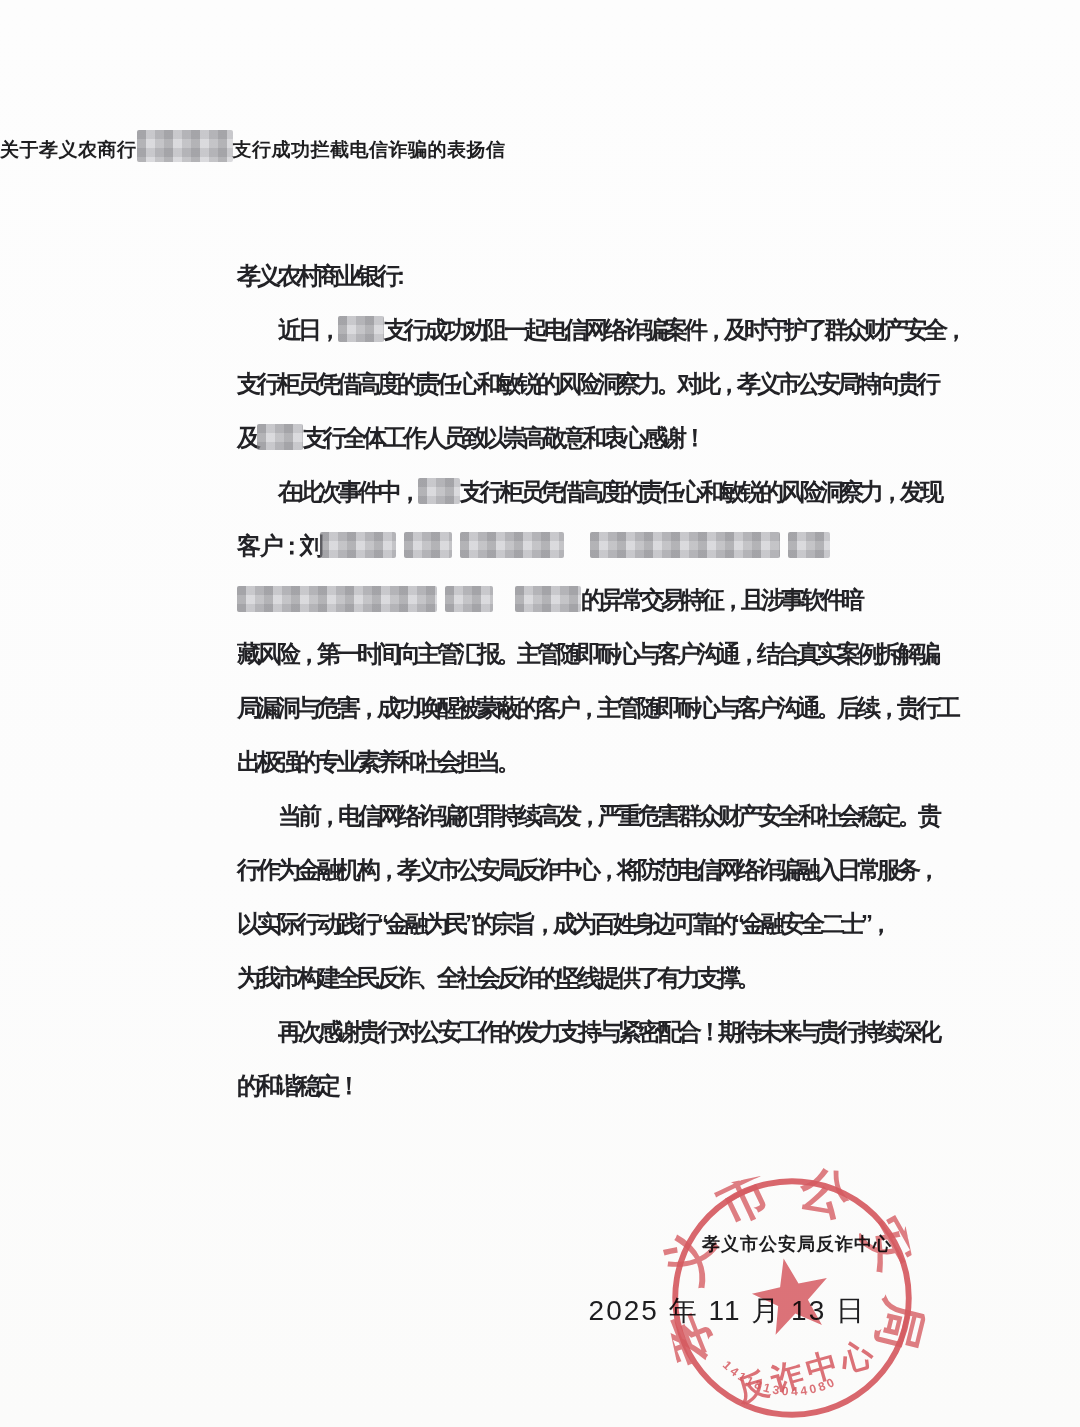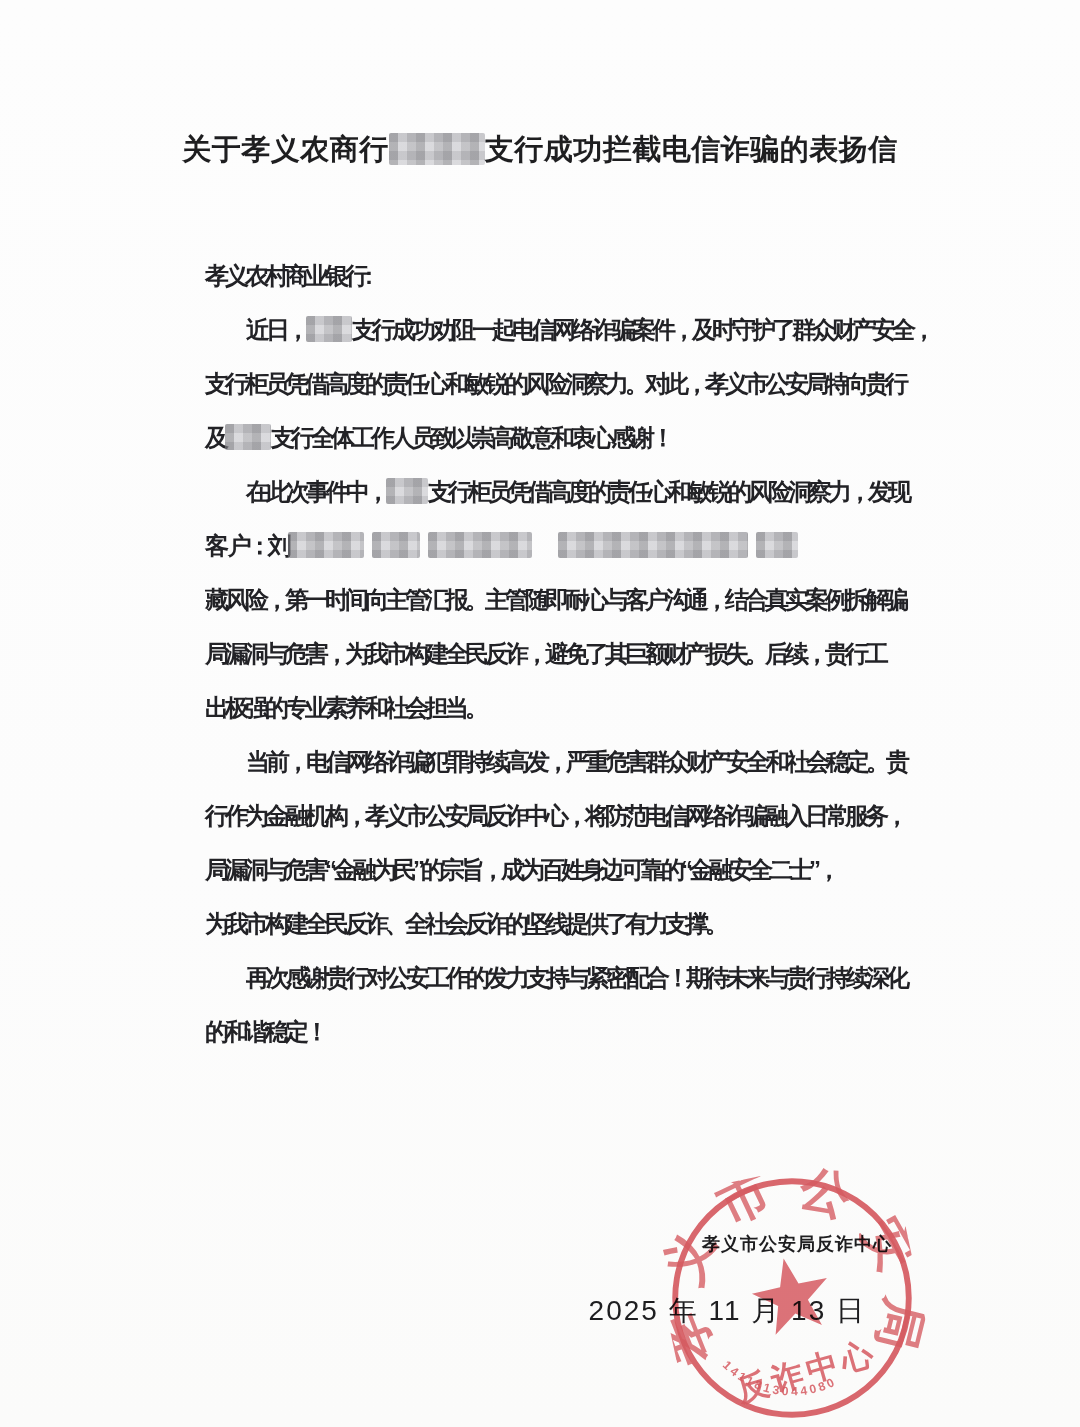--- a/index.html
+++ b/index.html
@@ -7,32 +7,32 @@
     position:relative;
     width:1080px;height:1427px;
     margin:0 auto;
     background:linear-gradient(180deg,#fdfdfd 0%,#fcfcfc 60%,#fbfbfa 100%);
     overflow:hidden;
     font-family:"Liberation Sans",sans-serif;
     color:#1e1e20;
   }
   .title{
     position:absolute;top:130px;left:0;width:100%;
-    text-align:center;
-    font-size:29px;font-weight:700;letter-spacing:.5px;
+    font-size:19px;font-weight:700;letter-spacing:.5px;
     white-space:nowrap;
   }
   .body{
     position:absolute;top:249px;left:205px;width:690px;
   }
   .line{
     height:54px;line-height:54px;
     font-size:24px;font-weight:600;letter-spacing:-4px;
     white-space:nowrap;
     color:#222226;
+    margin-left:32px;
   }
   .line.indent{text-indent:41px;}
   .redact{
     display:inline-block;height:26px;vertical-align:-4px;border-radius:2px;
     background:
       repeating-linear-gradient(90deg, rgba(106,106,112,.45) 0 9px, rgba(178,178,184,.34) 9px 18px, rgba(136,136,142,.42) 18px 27px),
       repeating-linear-gradient(180deg, rgba(150,150,156,.40) 0 9px, rgba(206,206,210,.28) 9px 18px);
   }
   .title .redact{height:32px;vertical-align:-6px;}
   .signoff-org{
@@ -61,26 +61,27 @@
 
   <div class="title"><span class="seg-text">关于孝义农商行</span><span class="redact" style="width: 96px;"></span><span class="seg-text">支行成功拦截电信诈骗的表扬信</span></div>
 
   <div class="body">
       <div class="line"><span class="seg-text">孝义农村商业银行:</span></div>
       <div class="line indent"><span class="seg-text">近日，</span><span class="redact" style="width: 46px;"></span><span class="seg-text">支行成功劝阻一起电信网络诈骗案件，及时守护了群众财产安全，</span></div>
       <div class="line"><span class="seg-text">支行柜员凭借高度的责任心和敏锐的风险洞察力。对此，孝义市公安局特向贵行</span></div>
       <div class="line"><span class="seg-text">及</span><span class="redact" style="width: 46px;"></span><span class="seg-text">支行全体工作人员致以崇高敬意和衷心感谢！</span></div>
       <div class="line indent"><span class="seg-text">在此次事件中，</span><span class="redact" style="width: 42px;"></span><span class="seg-text">支行柜员凭借高度的责任心和敏锐的风险洞察力，发现</span></div>
       <div class="line"><span class="seg-text">客 户：刘</span><span class="redact" style="width: 76px;"></span><span class="redact" style="width: 48px; margin-left: 8px;"></span><span class="redact" style="width: 104px; margin-left: 8px;"></span><span class="redact" style="width: 190px; margin-left: 26px;"></span><span class="redact" style="width: 42px; margin-left: 8px;"></span></div>
+      <div class="line"><span class="redact" style="width: 200px;"></span><span class="redact" style="width: 48px; margin-left: 8px;"></span><span class="redact" style="width: 66px; margin-left: 22px;"></span><span class="seg-text">的异常交易特征，且涉事软件暗</span></div>
       <div class="line"><span class="seg-text">藏风险，第一时间向主管汇报。主管随即耐心与客户沟通，结合真实案例拆解骗</span></div>
-      <div class="line"><span class="seg-text">局漏洞与危害，为我市构建全民反诈，避免了其巨额财产损失。后续，贵行工</span></div>
+      <div class="line"><span class="seg-text">局漏洞与危害，成功唤醒被蒙蔽的客户，主管随即耐心与客户沟通。后续，贵行工</span></div>
       <div class="line"><span class="seg-text">出极强的专业素养和社会担当。</span></div>
       <div class="line indent"><span class="seg-text">当前，电信网络诈骗犯罪持续高发，严重危害群众财产安全和社会稳定。贵</span></div>
       <div class="line"><span class="seg-text">行作为金融机构，孝义市公安局反诈中心，将防范电信网络诈骗融入日常服务，</span></div>
-      <div class="line"><span class="seg-text">局漏洞与危害“金融为民”的宗旨，成为百姓身边可靠的“金融安全二士”，</span></div>
+      <div class="line"><span class="seg-text">以实际行动践行“金融为民”的宗旨，成为百姓身边可靠的“金融安全二士”，</span></div>
       <div class="line"><span class="seg-text">为我市构建全民反诈、全社会反诈的坚线提供了有力支撑。</span></div>
       <div class="line indent"><span class="seg-text">再次感谢贵行对公安工作的发力支持与紧密配合！期待未来与贵行持续深化</span></div>
       <div class="line"><span class="seg-text">的和谐稳定！</span></div>
     </div>
 
   <div class="signoff-org">孝义市公安局反诈中心</div>
   <div class="signoff-date">2025 年 11 月 13 日</div>
 
   <div class="stamp">
     <svg viewBox="0 0 300 300" xmlns="http://www.w3.org/2000/svg">

